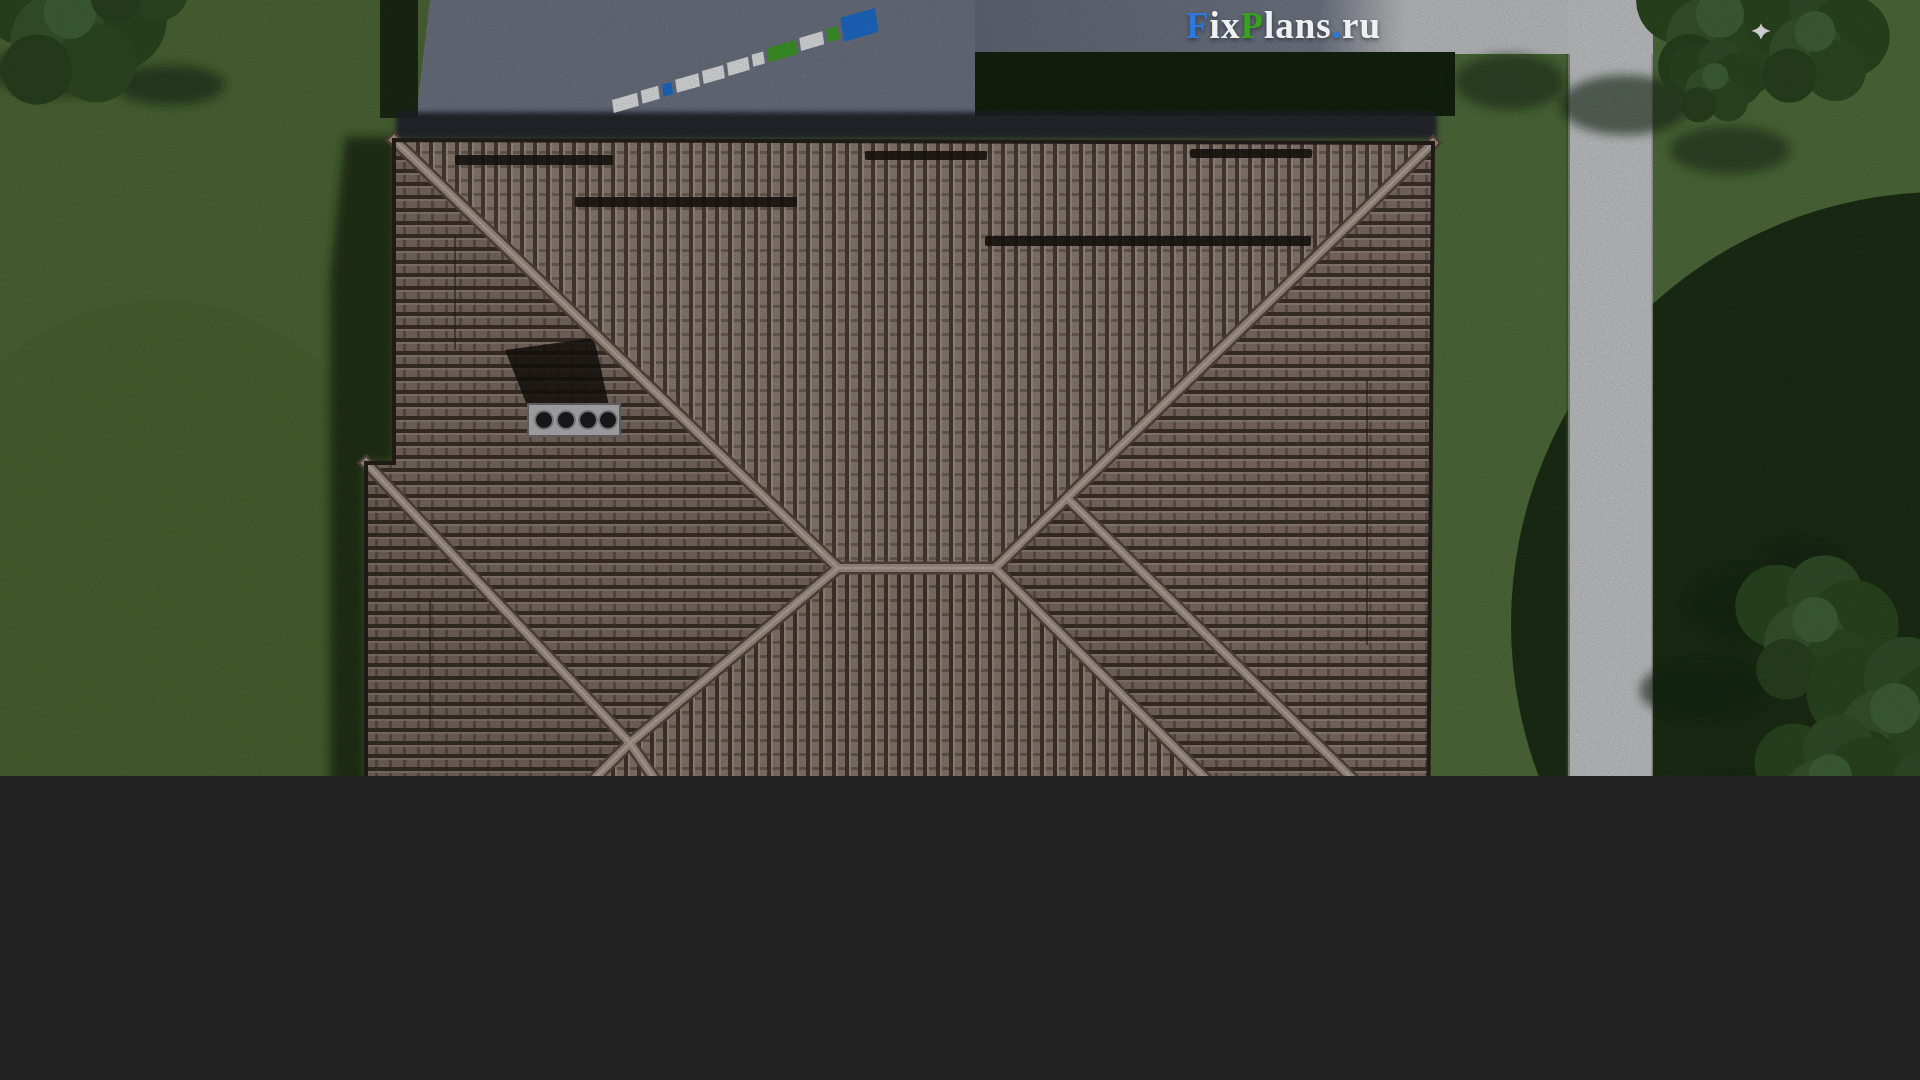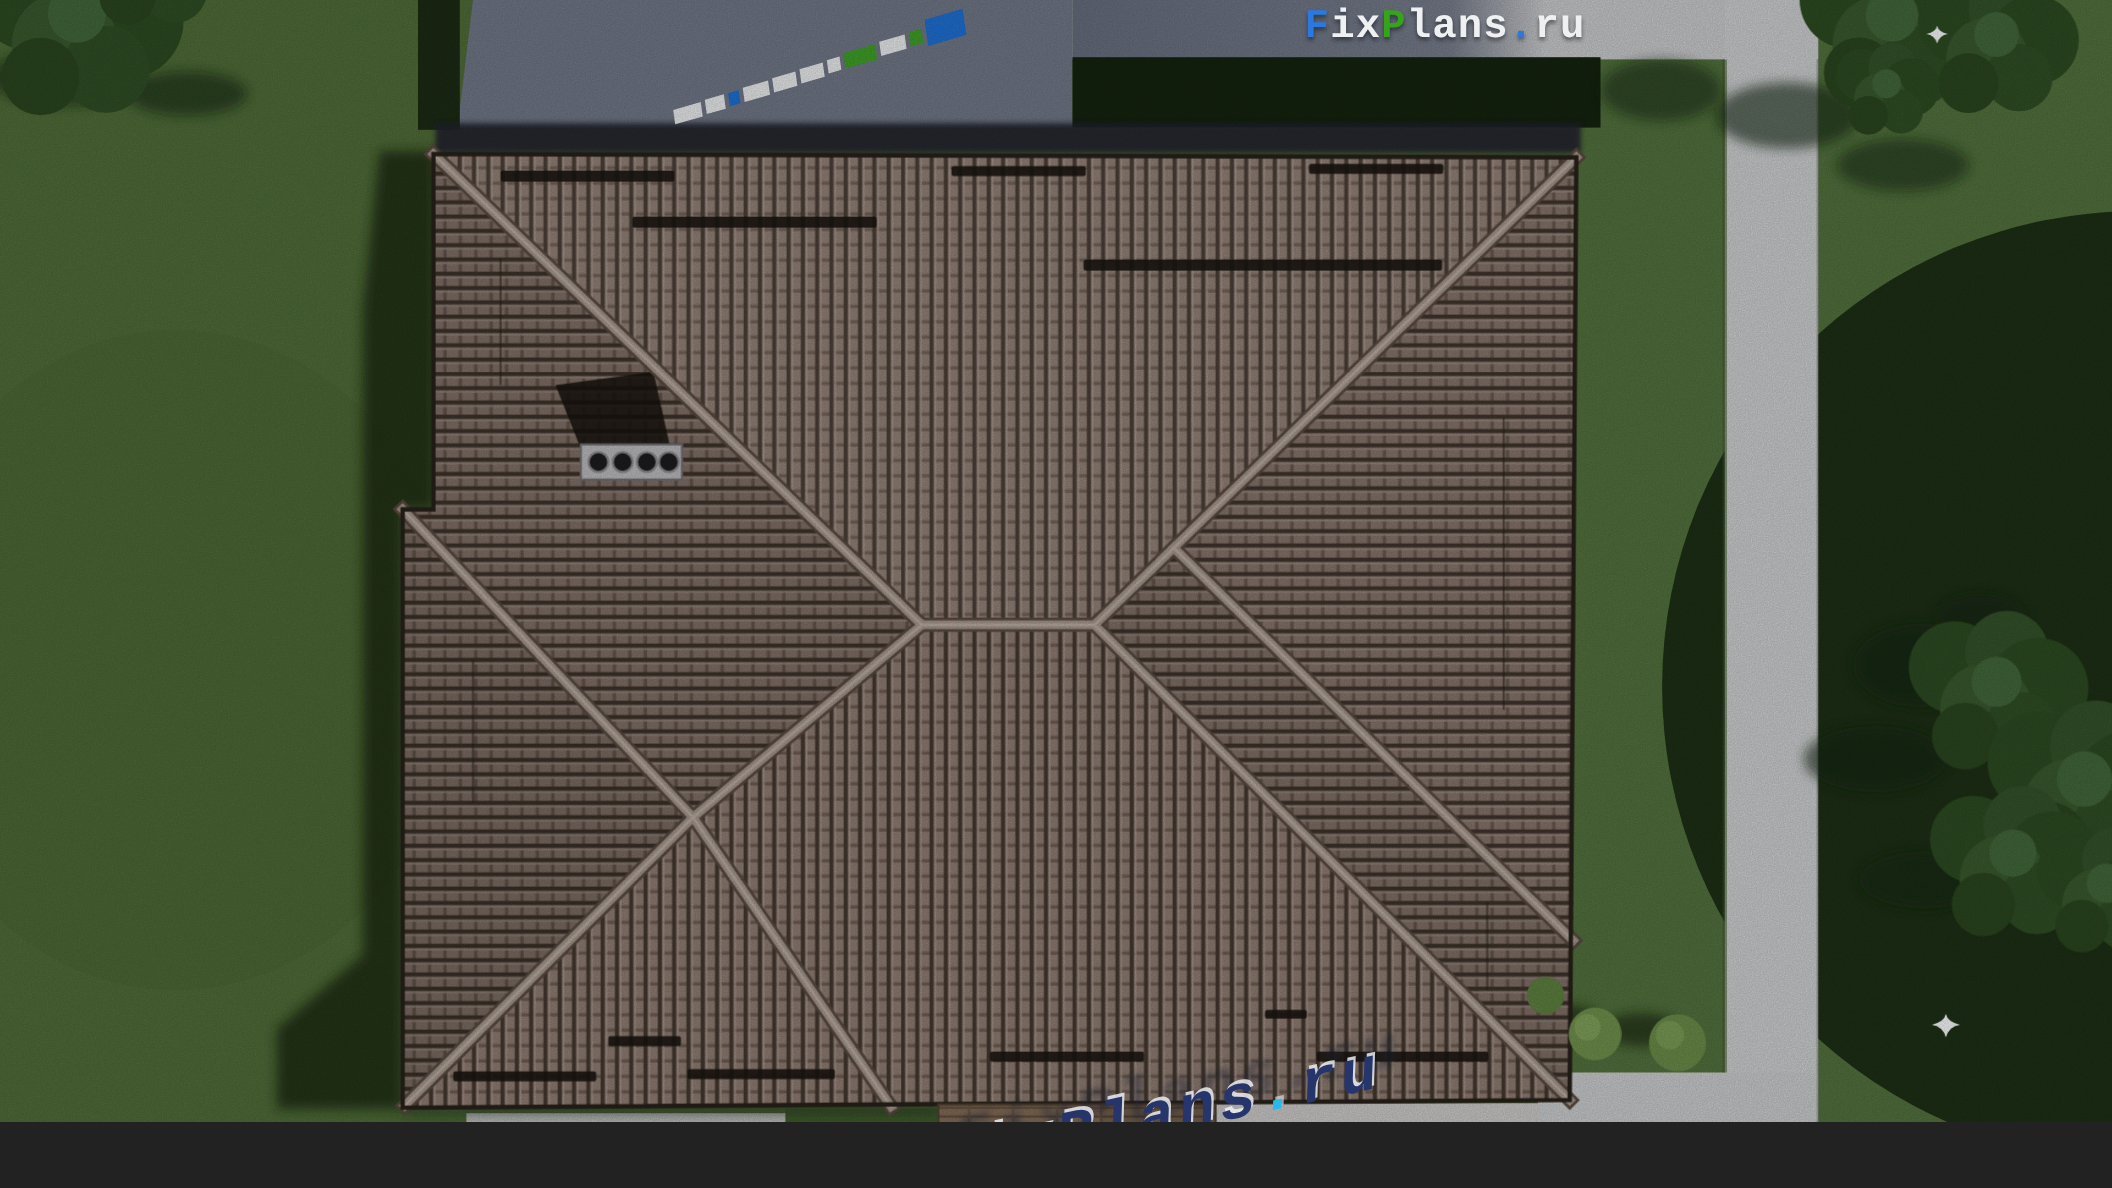--- a/index.html
+++ b/index.html
@@ -1,18 +1,18 @@
 <!DOCTYPE html>
 <html><head>
 <meta charset="utf-8">
 <style>
   html,body{margin:0;padding:0;background:#222;}
   .wrap{
-    position:relative;width:1920px;height:1020px;overflow:hidden;
-    font-family:Liberation Mono, monospace;background:#4f6b38;
+    position:relative;width:1920px;height:776px;overflow:hidden;
+    font-family:Liberation Serif, serif;background:#4f6b38;
   }
   .wrap svg{position:absolute;left:0;top:0;display:block;}
   
   .logo{
     position:absolute;left:1186px;top:4px;z-index:30;
     font-weight:bold;font-size:37px;letter-spacing:1px;
     text-shadow:0 2px 4px rgba(10,14,22,.55);
     white-space:nowrap;
   }
   .logo .c-blue{color:#2a78e0;}

